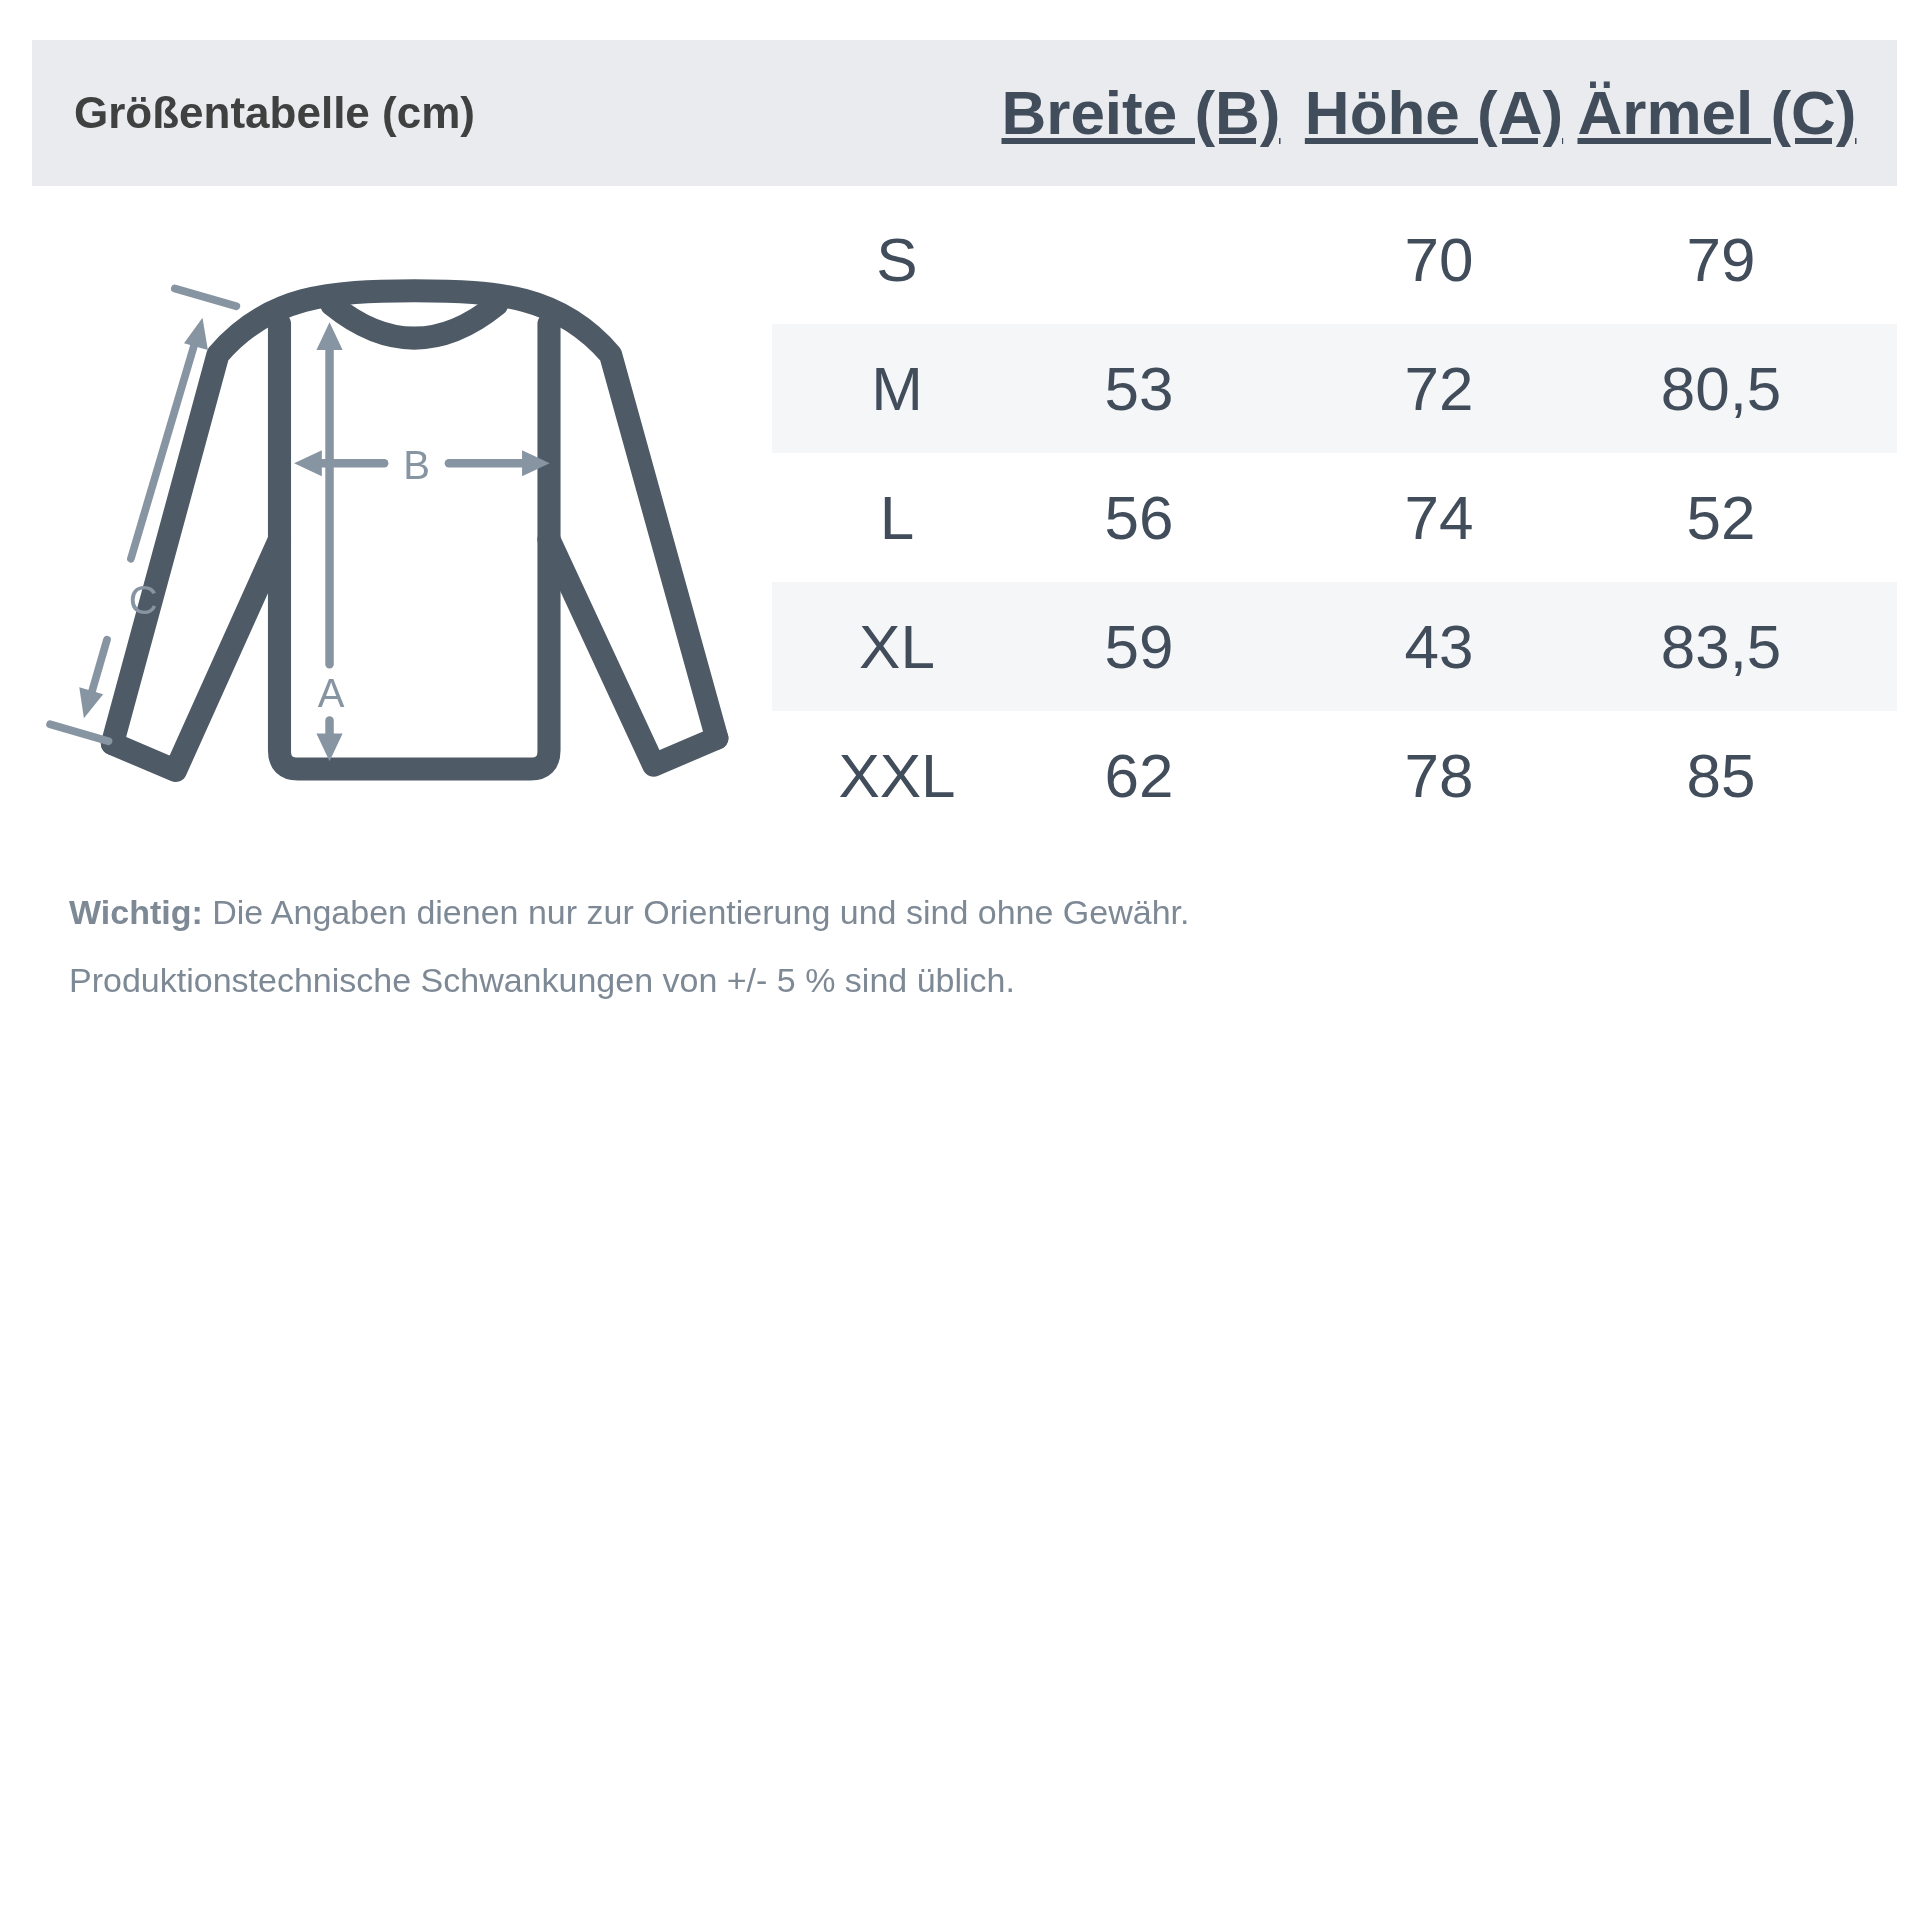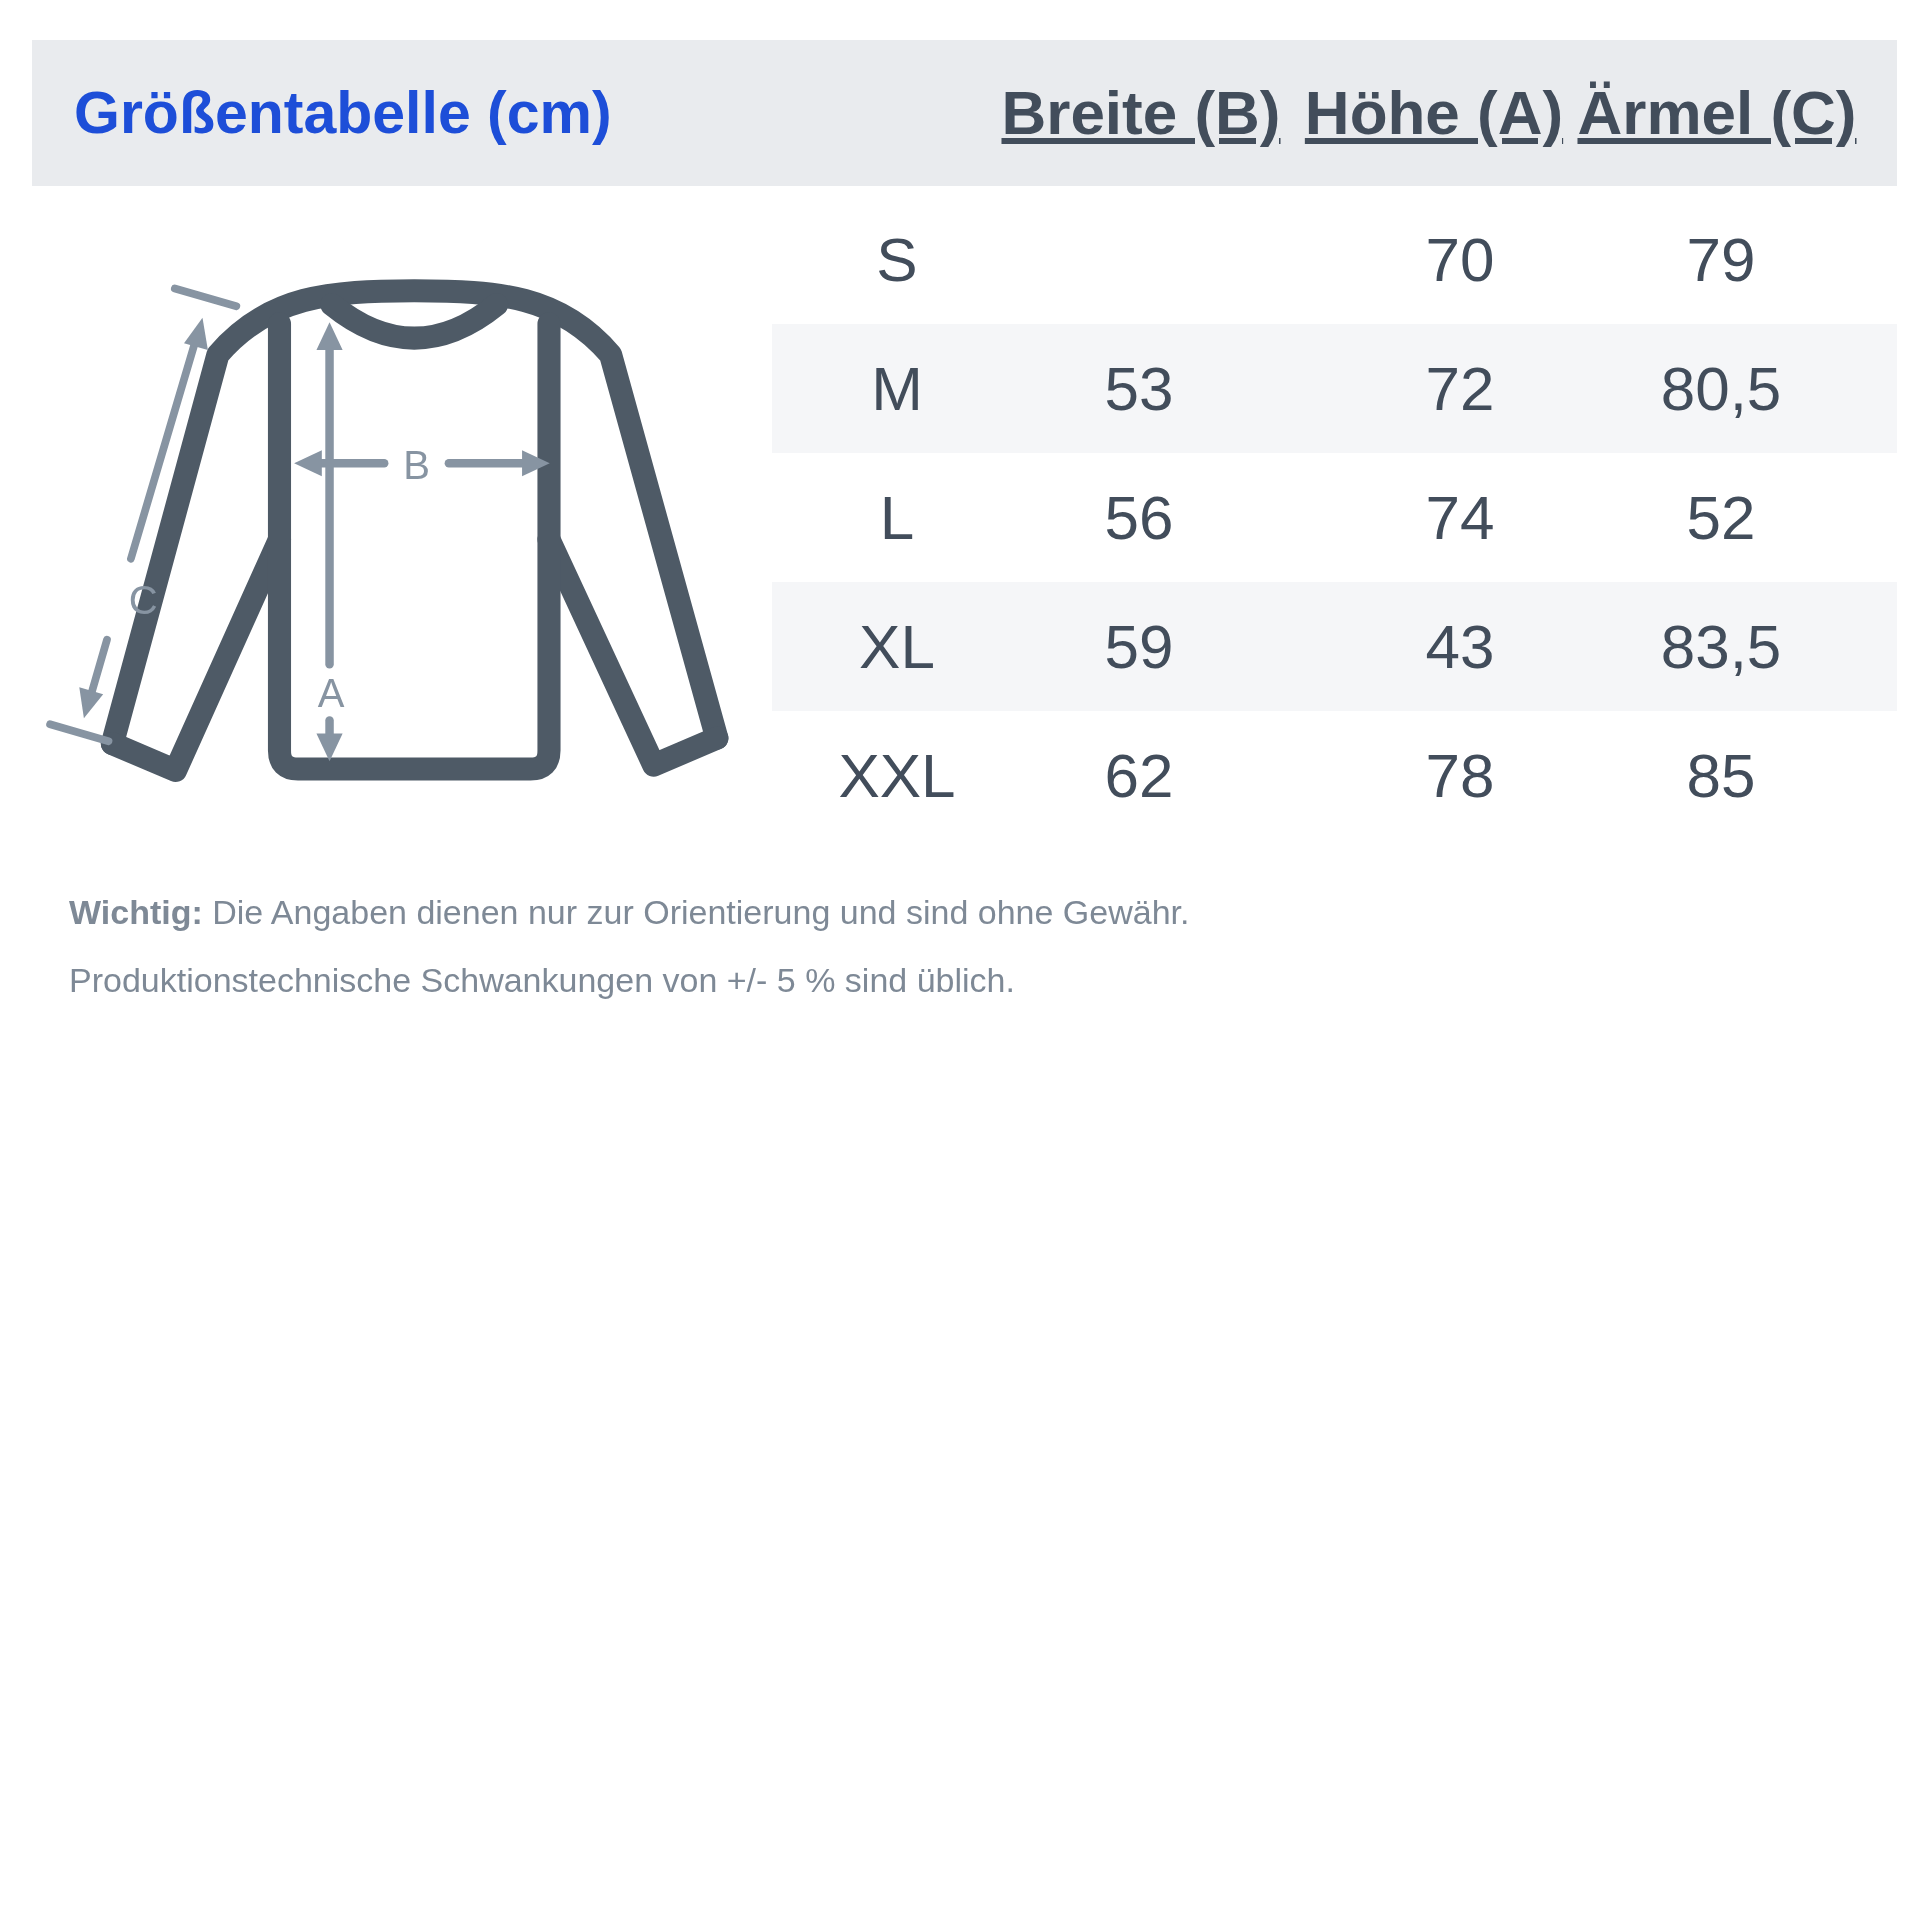--- a/index.html
+++ b/index.html
@@ -7,42 +7,42 @@
     position:relative;width:1926px;height:1926px;background:#ffffff;
     font-family:"Liberation Sans","DejaVu Sans",sans-serif;overflow:hidden;
   }
   
   .header-bar{
     position:absolute;left:32px;top:40px;width:1865px;height:146px;
     background:#e9ebee;
   }
   .title{
     position:absolute;left:42px;top:0;height:146px;line-height:146px;
-    font-size:59px;font-weight:bold;color:#1d4ed8;white-space:nowrap;
+    font-size:44px;font-weight:bold;color:#404040;white-space:nowrap;
   }
   .col-head{
     position:absolute;top:0;height:146px;line-height:146px;
     font-size:62px;font-weight:bold;color:#424d5b;white-space:nowrap;
     transform:translateX(-50%);
     text-decoration:underline;
   }
   .col-head.c1{left:1109px;}  
   .col-head.c2{left:1402px;}  
   .col-head.c3{left:1685px;}  
   
   .rows{position:absolute;left:772px;top:195px;width:1125px;}
   .row{position:relative;width:1125px;height:129px;}
   .row.striped{background:#f5f6f8;}
   .cell{
     position:absolute;top:0;height:129px;line-height:129px;
     font-size:62px;color:#424d5b;transform:translateX(-50%);white-space:nowrap;
   }
   .cell.size {left:125px;}
   .cell.breite{left:367px;}
-  .cell.hoehe{left:667px;margin-left:21px;}
+  .cell.hoehe{left:667px;}
   .cell.aermel{left:949px;}
   
   .diagram{position:absolute;left:39px;top:270px;width:732px;height:539px;}
   .diagram svg{display:block;width:732px;height:539px;}
   .shirt{stroke:#4e5a66;stroke-width:30;fill:none;stroke-linecap:round;stroke-linejoin:round;}
   .measure{stroke:#8794a2;stroke-width:11;fill:none;stroke-linecap:round;}
   .measure-thin{stroke:#8794a2;stroke-width:10;fill:none;stroke-linecap:round;}
   .measure-head{fill:#8794a2;stroke:none;}
   .measure-label{
     fill:#8794a2;font-size:52px;

